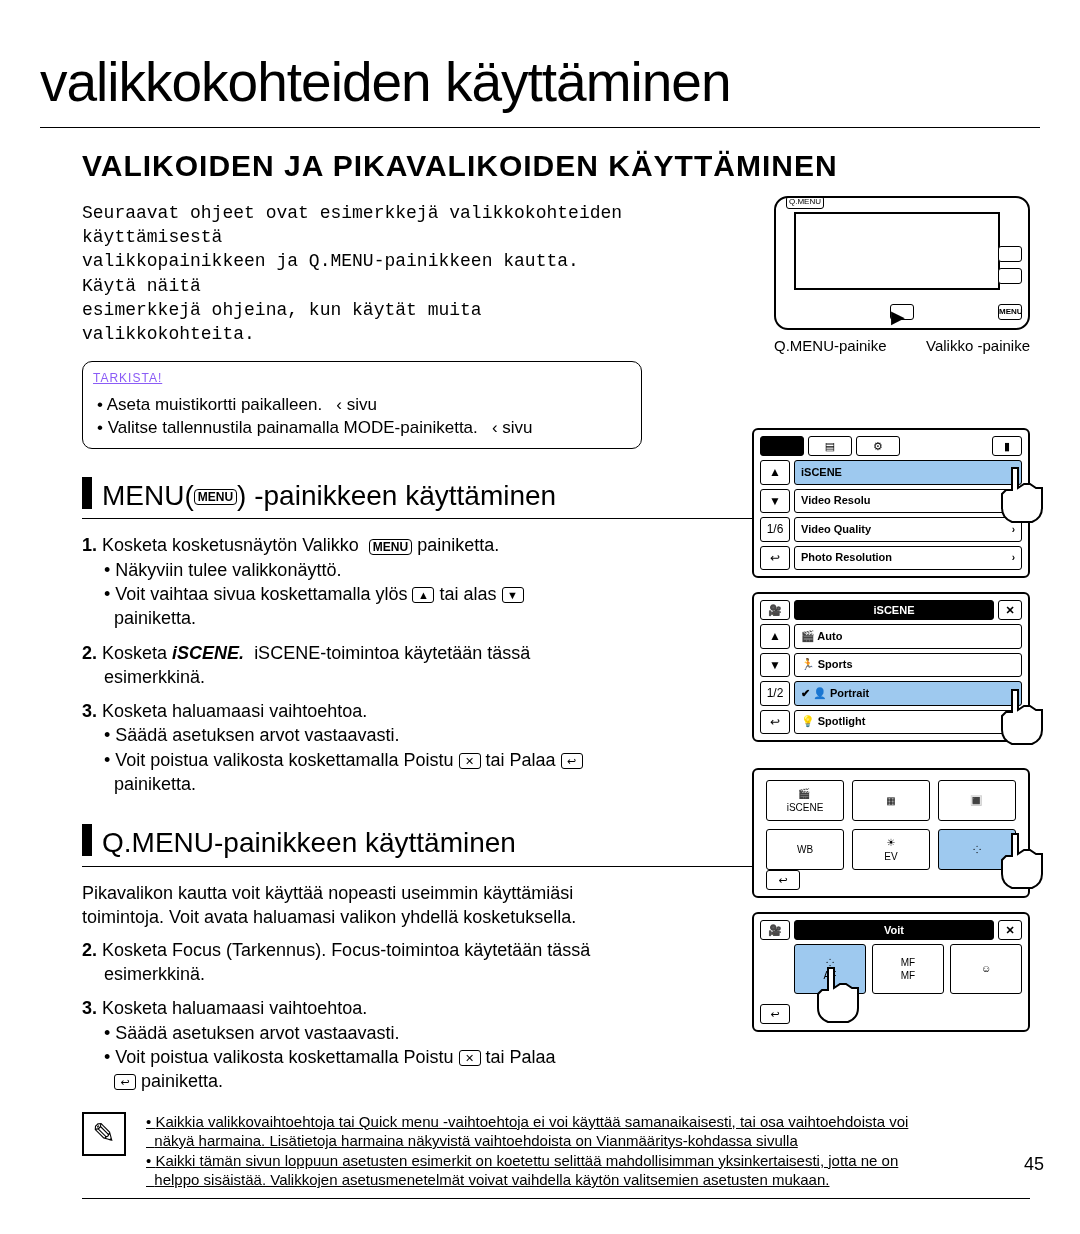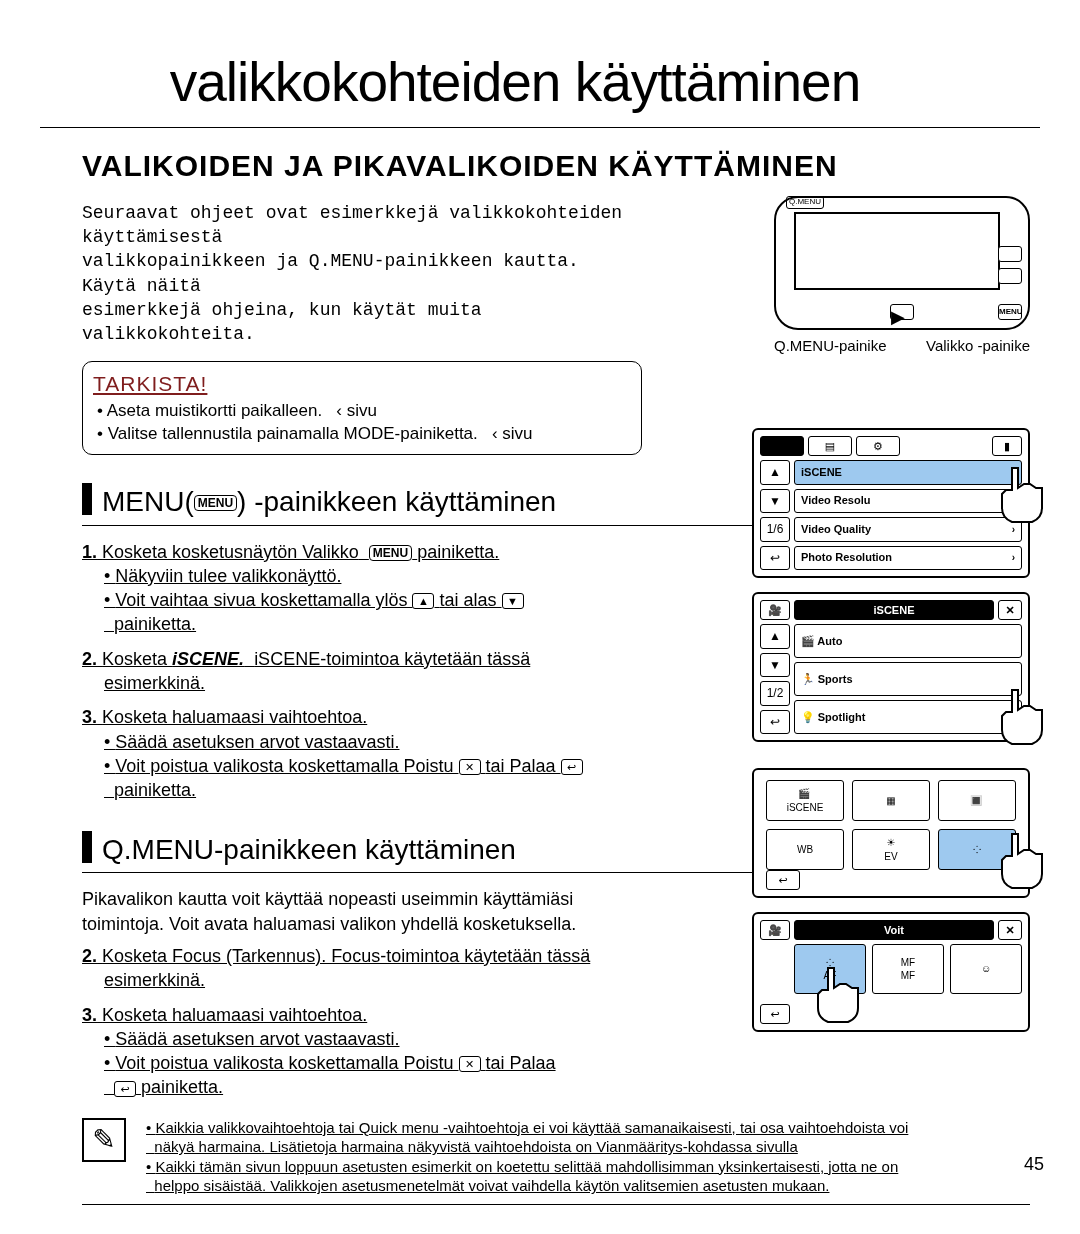--- a/index.html
+++ b/index.html
@@ -10,45 +10,45 @@
     height: 1234px;
     position: relative;
     color: #000;
     font-size: 18px;
     line-height: 1.35;
   }
   .page-title {
     font-size: 55px;
     font-weight: 400;
     letter-spacing: -1px;
-    text-align: center;
+    text-align: left;
     padding: 45px 50px 8px 0;
     border-bottom: 1px solid #000;
     margin: 0 40px 18px 40px;
   }
   .section-title {
     font-size: 30px;
     letter-spacing: 1px;
     margin: 0 50px 14px 82px;
   }
   .content { margin: 0 50px 0 82px; position: relative; }
   .intro { max-width: 560px; font-family: Liberation Mono, monospace; }
   .check-box {
     border: 1px solid #000;
     border-radius: 10px;
     padding: 8px 14px 8px 14px;
     margin-top: 14px;
     max-width: 560px;
   }
   .check-title {
-    color: #7f1d1d;
-    font-size: 21px;
+    color: #8b5cf6;
+    font-size: 12px;
     text-decoration: underline;
     letter-spacing: 1px;
-    margin-bottom: 2px;
+    margin-bottom: 8px;
     margin-left: -4px;
   }
   .check-line { font-size: 17px; }
   .subsection-bar {
     display: flex;
     align-items: flex-start;
     margin: 28px 0 14px 0;
     border-bottom: 1px solid #000;
     padding-bottom: 4px;
   }
@@ -63,21 +63,21 @@
     display: inline-block;
     font-size: 12px;
     font-weight: bold;
     border: 1.5px solid #000;
     border-radius: 4px;
     padding: 0 3px;
     vertical-align: middle;
     line-height: 14px;
   }
   ol { list-style: none; max-width: 600px; }
-  ol > li { margin-bottom: 10px; text-decoration: underline; }
+  ol > li { margin-bottom: 10px; }
   .num { font-weight: bold; }
   .indent { padding-left: 22px; display: block; }
   .sq {
     display: inline-block;
     width: 22px; height: 16px;
     border: 1.5px solid #000;
     border-radius: 3px;
     vertical-align: middle;
     text-align: center;
     font-size: 11px;
@@ -108,21 +108,21 @@
 
   
   .cam {
     position: absolute;
     right: 50px; top: 196px;
     width: 256px;
   }
   .cam-body {
     width: 256px; height: 134px;
     border: 2px solid #000;
-    border-radius: 24px;
+    border-radius: 14px;
     position: relative;
     background: #fff;
   }
   .cam-screen {
     position: absolute;
     left: 18px; top: 14px; right: 28px; height: 78px;
     border: 2px solid #000;
   }
   .cam-btn {
     position: absolute;
@@ -361,20 +361,23 @@
       <div class="b">1/2</div>
       <div class="b">↩</div>
     </div>
     <div class="rows">
       <div class="row">
           <span>🎬 <span>Auto</span></span>
         </div>
       <div class="row">
           <span>🏃 <span>Sports</span></span>
         </div>
+      <div class="row sel">
+          <span>✔ 👤 <span>Portrait</span></span>
+        </div>
       <div class="row">
           <span>💡 <span>Spotlight</span></span>
         </div>
     </div>
     <div class="hand" style="top:86px;">
       <svg viewBox="0 0 60 70">
           <path d="M20 10 l6 0 l0 20 l6 -4 l6 0 l6 4 l6 0 l0 20 q0 10 -10 14 l-20 0 q-10 -4 -10 -14 l0 -14 l4 -4 l6 0 z" fill="#fff" stroke="#000" stroke-width="2"></path>
         </svg>
     </div>
   </div>

